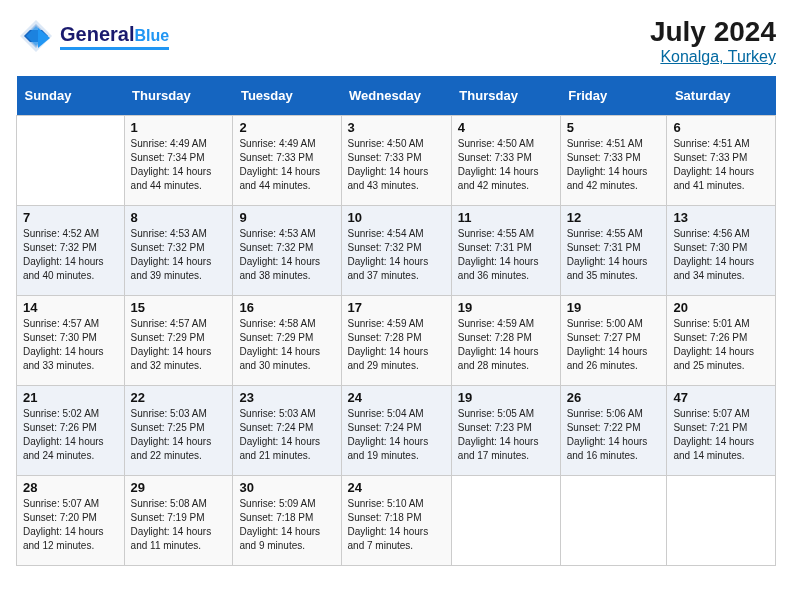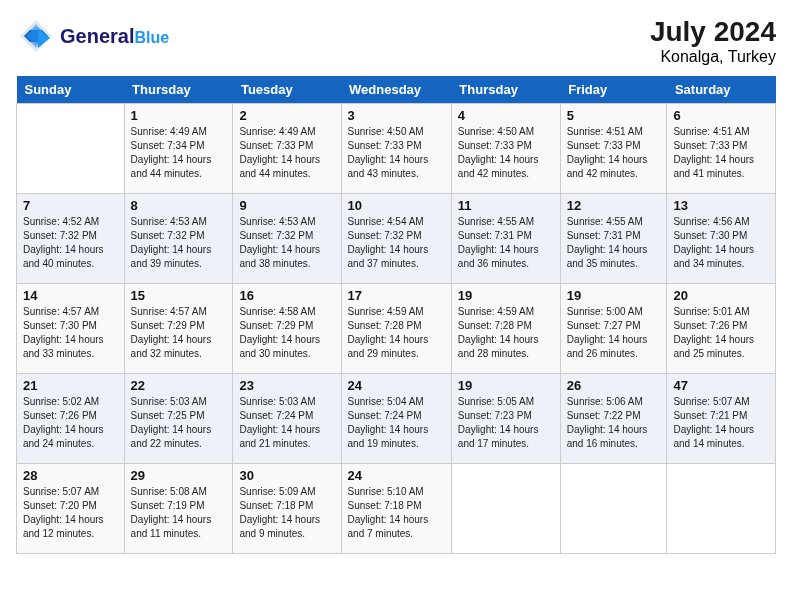--- a/index.html
+++ b/index.html
@@ -11,48 +11,50 @@
       padding: 16px;
     }
     .header {
       display: flex;
       justify-content: space-between;
       align-items: flex-start;
       margin-bottom: 10px;
     }
     .logo {
       display: flex;
+      flex-direction: column;
       align-items: flex-start;
     }
     .logo-wrapper {
       display: flex;
       align-items: center;
       gap: 4px;
     }
     .title-block {
       text-align: right;
     }
     .month-title {
       font-size: 28px;
       font-weight: bold;
       color: #1a1a1a;
     }
     .location-title {
       font-size: 16px;
-      color: #000000;
+      color: #0369a1;
+      text-decoration: underline;
     }
     table {
       width: 100%;
       border-collapse: collapse;
       font-size: 11px;
     }
     thead tr th {
       background: #1565C0;
       color: #fff;
-      padding: 6px 8px;
+      padding: 12px 8px;
       text-align: left;
       font-size: 13px;
       font-weight: bold;
     }
     tbody tr td {
       border: 1px solid #ccc;
       padding: 4px 6px;
       vertical-align: top;
       min-height: 80px;
       height: 90px;

